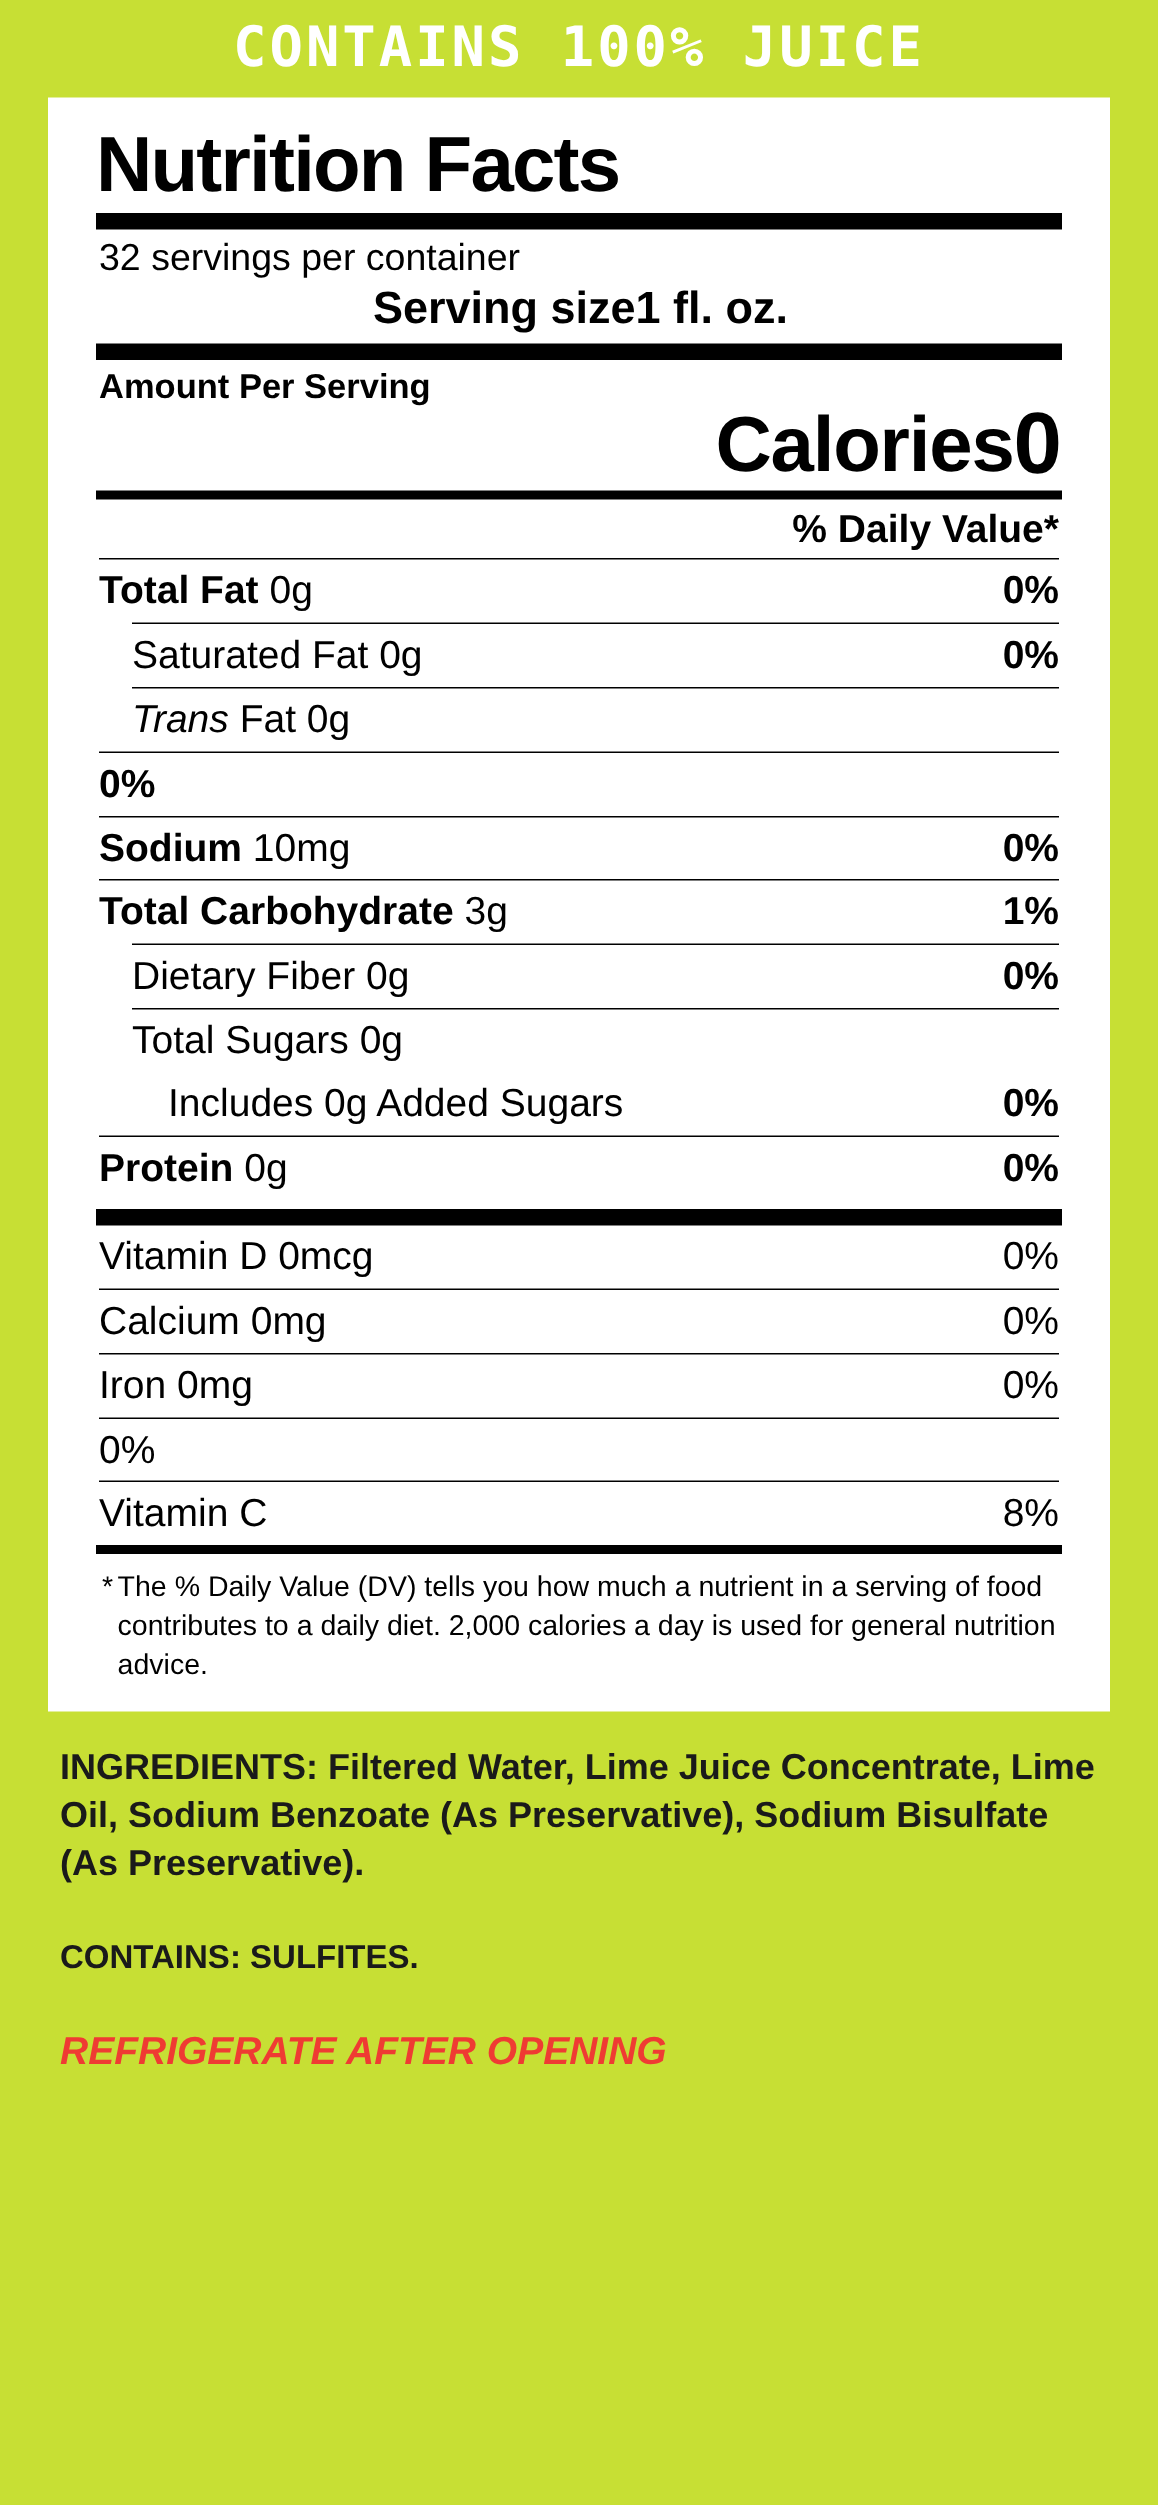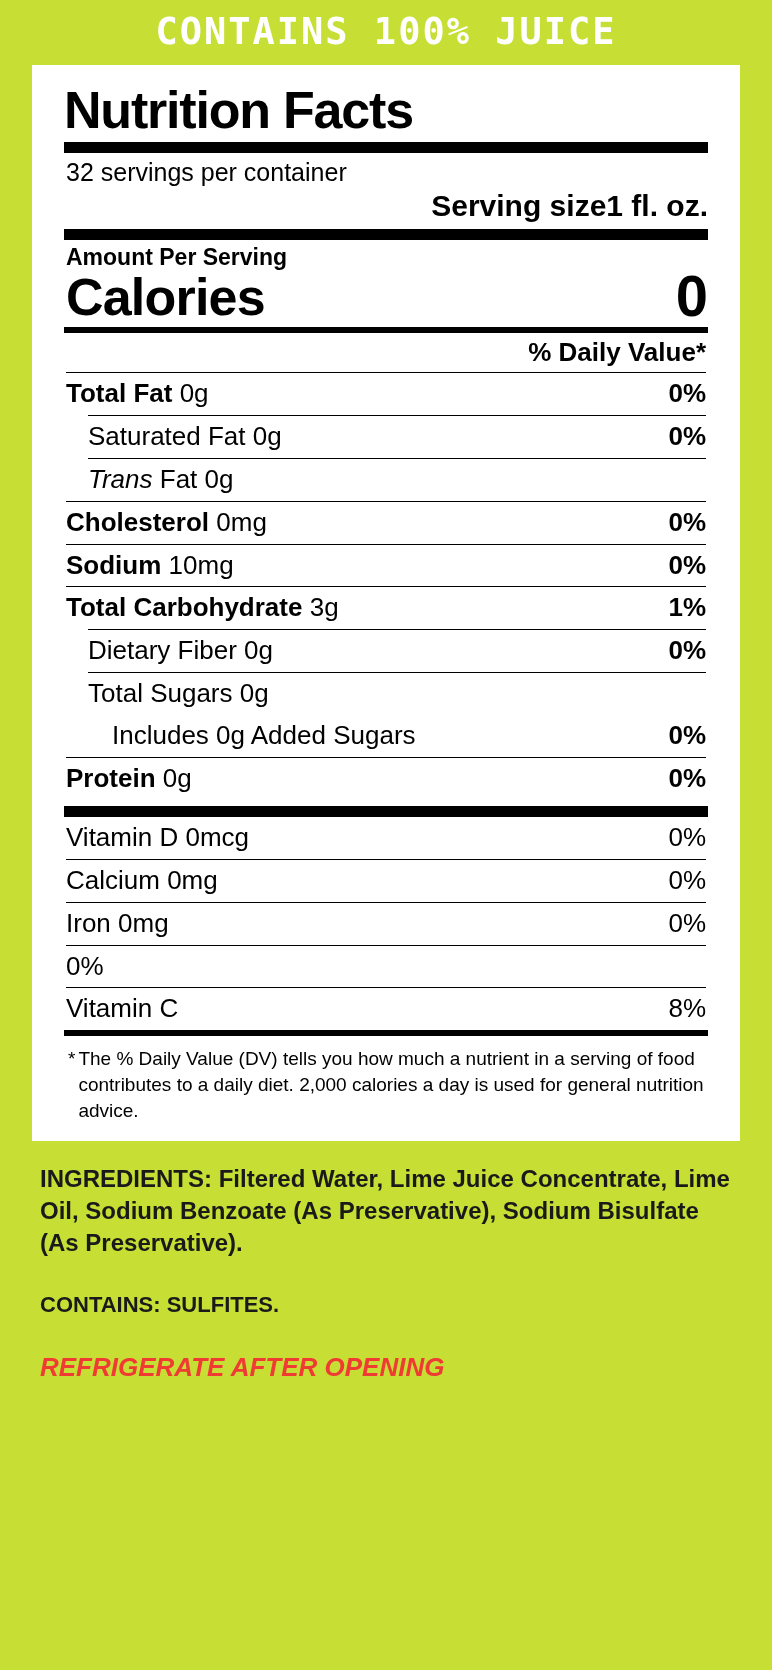--- a/index.html
+++ b/index.html
@@ -56,34 +56,34 @@
   .rule-mid {
     border-top: 6px solid #000;
     margin: 0 10px;
   }
   .servings {
     font-size: 25px;
     margin: 5px 10px 2px 12px;
   }
   .serving-size-row {
     display: flex;
-    justify-content: flex-end;
+    justify-content: center;
     align-items: baseline;
     font-size: 30px;
     font-weight: bold;
     margin: 0 10px 6px 12px;
   }
   .amount-per {
     font-size: 23px;
     font-weight: bold;
     margin: 4px 10px 0 12px;
   }
   .cal-row {
     display: flex;
-    justify-content: space-between;
+    justify-content: flex-end;
     align-items: flex-end;
     margin: -4px 10px 2px 12px;
   }
   .cal-label {
     font-size: 52px;
     font-weight: bold;
     letter-spacing: -0.8px;
     line-height: 1.05;
   }
   .cal-value {
@@ -205,24 +205,20 @@
       <div class="nf-row indent1">
         <span class="lbl">
           <span class="it">Trans</span>
           <span>Fat 0g</span>
         </span>
         <span class="dv"></span>
       </div>
       <div class="rule-sep"></div>
 
       <div class="nf-row">
-        <span class="lbl">
-          <b>Cholesterol</b>
-          <span>0mg</span>
-        </span>
         <span class="dv">0%</span>
       </div>
       <div class="rule-sep"></div>
 
       <div class="nf-row">
         <span class="lbl">
           <b>Sodium</b>
           <span>10mg</span>
         </span>
         <span class="dv">0%</span>

